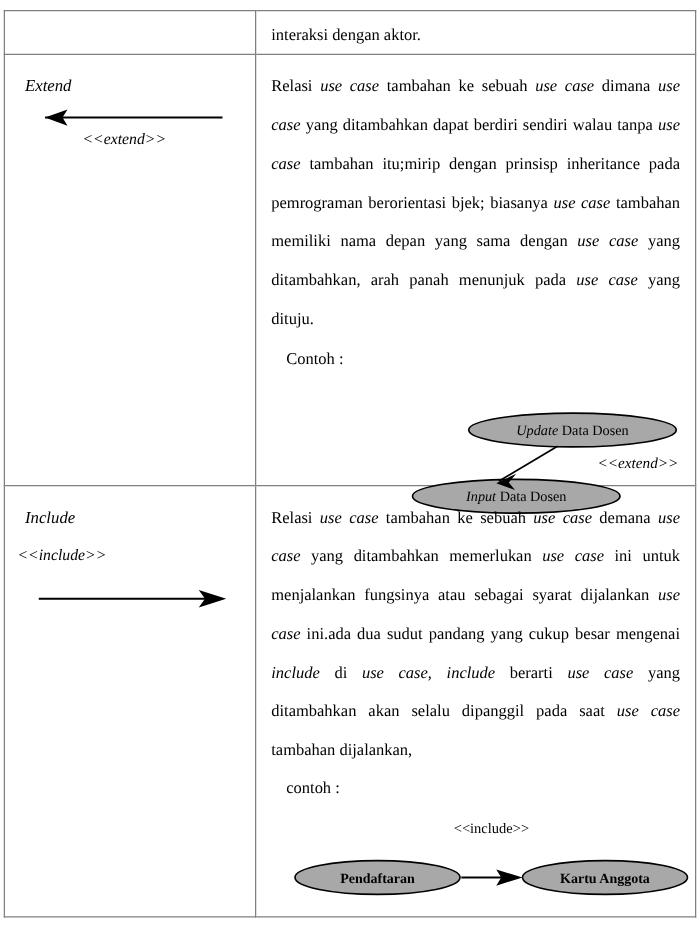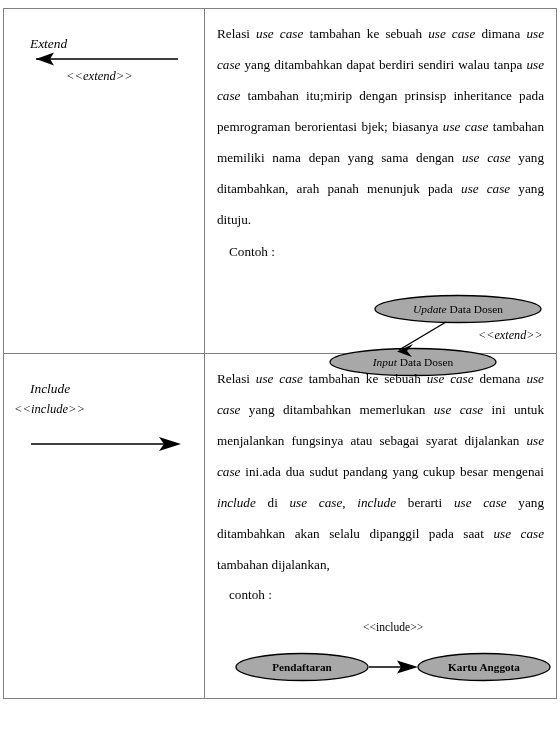--- a/index.html
+++ b/index.html
@@ -62,21 +62,21 @@
     text-justify: inter-word;
     margin: 0;
     hyphens: none;
   }
   .para i, .it { font-style: italic; }
 
   .term {
     font-style: italic;
     font-size: 13.4px;
     line-height: 18px;
-    margin: 16px;
+    margin: 6px;
   }
 
   .contoh {
     font-size: 13.2px;
     line-height: 22px;
     margin: 12px;
   }
 
   .stereo {
     font-style: italic;
@@ -120,20 +120,32 @@
   .svg-stereo.ital { font-style: italic; font-size: 12.2px; }
 </style>
 </head>
 <body>
 
 <div class="page">
 
   <table class="doc-table">
     <tbody>
 
+      <tr class="row-top">
+        <td class="col-left">
+          <div class="cell-inner-left" style="height:34px;">
+            <span class="term"></span>
+          </div>
+        </td>
+        <td class="col-right">
+          <div class="cell-inner-right" style="height:34px;">
+            <p class="para" style="line-height:20px;">interaksi dengan aktor.</p>
+          </div>
+        </td>
+      </tr>
 
       <tr class="row-ext">
         <td class="col-left">
           <div class="cell-inner-left" style="height:344px;">
             <p class="term">Extend</p>
 
             <div class="arrow-box" style="left:10px; top:38px; width:180px; height:24px;">
               <svg width="180" height="24" viewBox="0 0 180 24" aria-hidden="true">
                 <line x1="22" y1="12" x2="164" y2="12" stroke="#000" stroke-width="1.7"></line>
                 <polygon points="22,12 40,5.5 36,12 40,18.5" fill="#000"></polygon>

